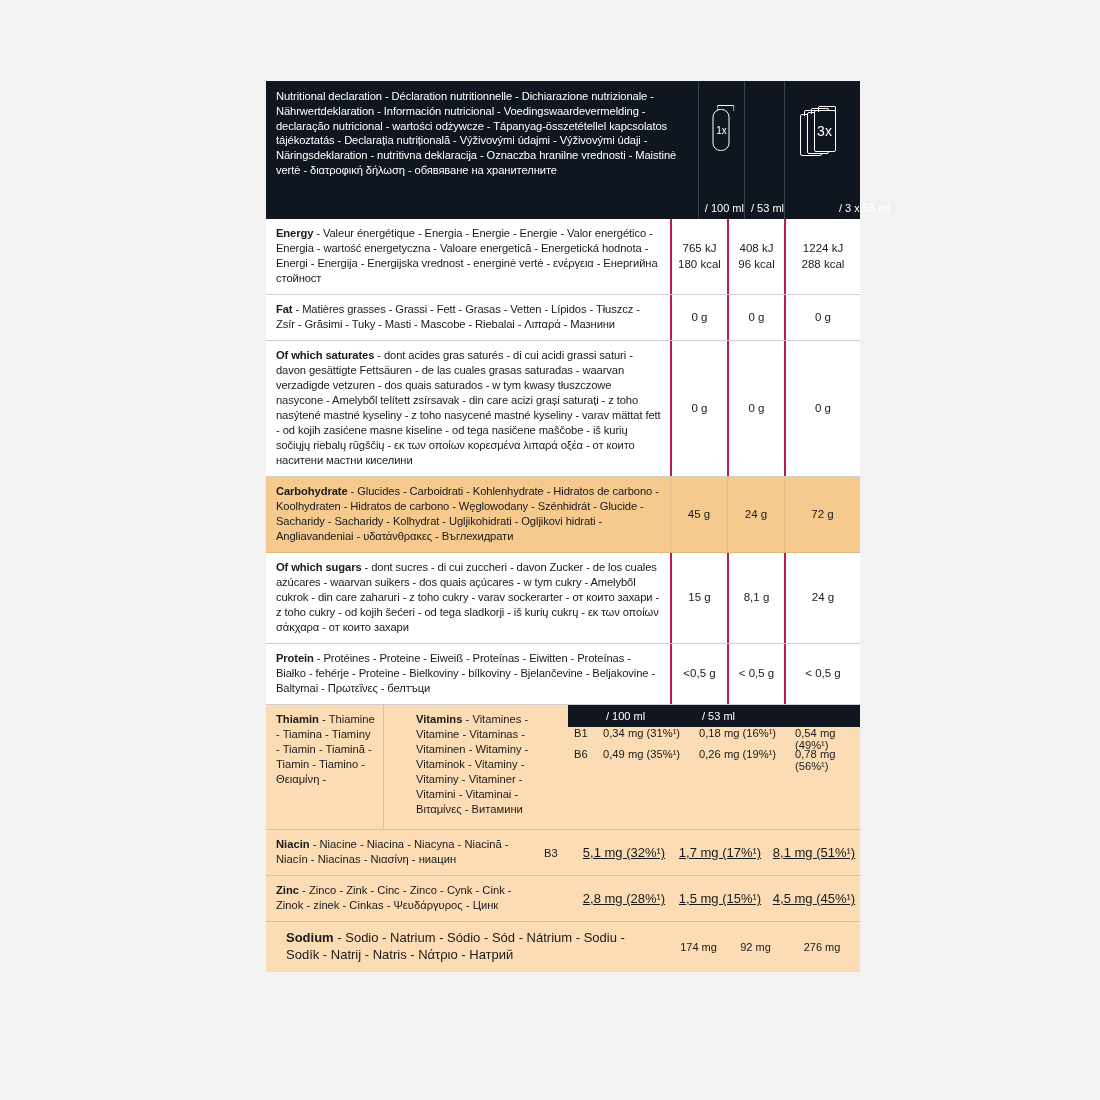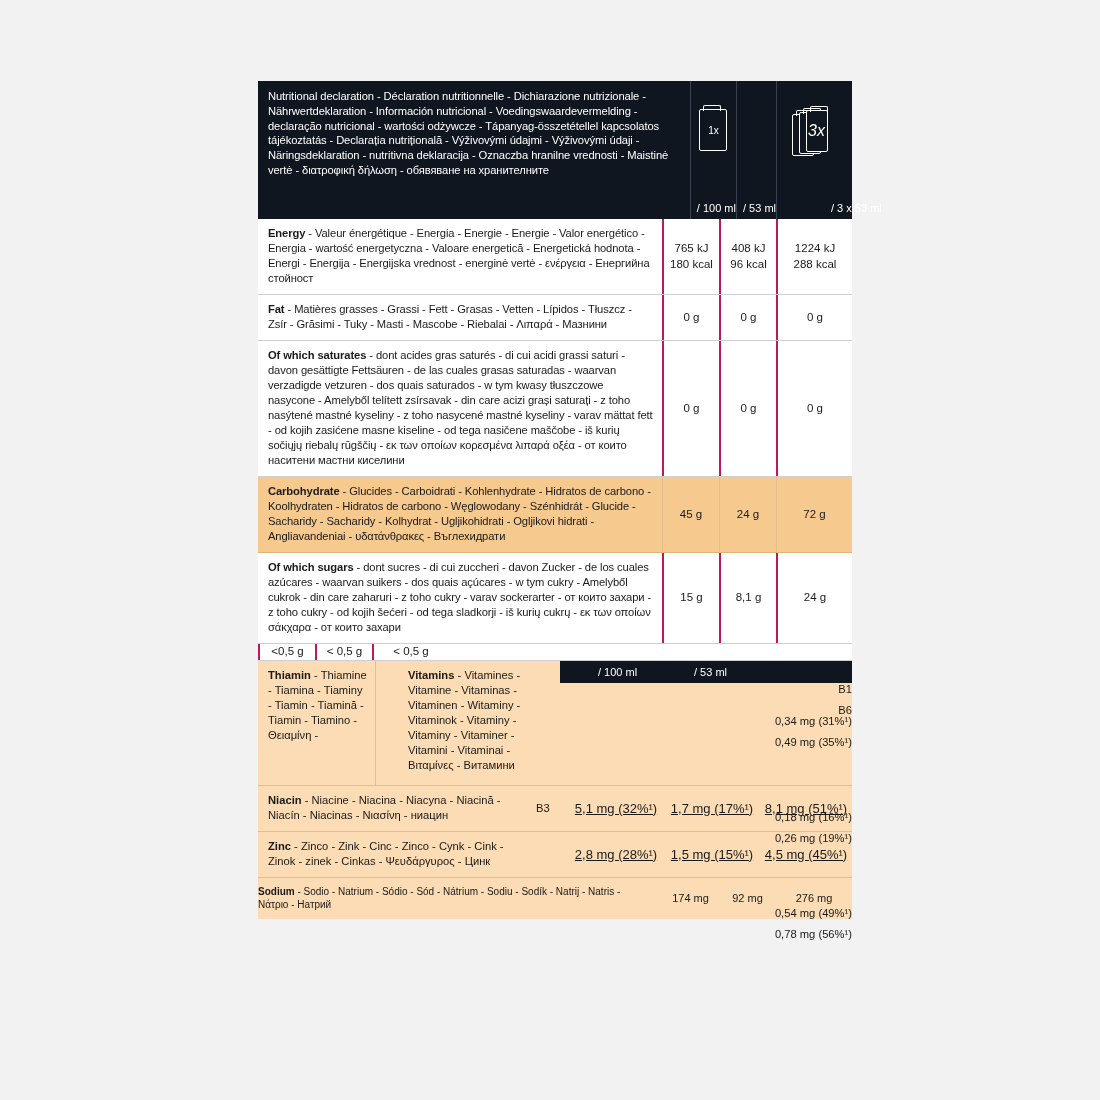--- a/index.html
+++ b/index.html
@@ -9,21 +9,21 @@
     background: #f2f2f2;
     font-family: "Liberation Sans", sans-serif;
   }
   #root {
     position: relative;
     width: 1100px; height: 1100px;
     background: #f2f2f2;
   }
   .table {
     position: absolute;
-    left: 258px;
+    left: 266px;
     top: 81px;
     width: 594px;
     background: #ffffff;
     border: 0;
   }
   
   .hdr {
     display: flex;
     background: #10161f;
     color: #ffffff;
@@ -55,23 +55,23 @@
     padding-left: 6px;
   }
   .hdr-col.wide .colname { padding-left: 15px; margin-left: 39px; }
   .packicon {
     position: absolute;
     top: 28px;
     left: 50%;
     transform: translateX(-50%);
   }
   .pouch {
-    width: 28px; height: 42px;
+    width: 17px; height: 42px;
     border: 1.6px solid #ffffff;
-    border-radius: 2px;
+    border-radius: 8px;
     position: relative;
     display: flex; align-items: center; justify-content: center;
     font-size: 10px; color: #fff;
     background: transparent;
   }
   .pouch::before {
     content: "";
     position: absolute;
     top: -5px; left: 3px;
     width: 16px; height: 5px;
@@ -93,21 +93,21 @@
     top: -5px; left: 3px;
     width: 16px; height: 5px;
     border: 1.6px solid #ffffff;
     border-bottom: none;
     border-radius: 2px 2px 0 0;
   }
   .pouch-stack .p1 { left: 0px; top: 5px; z-index: 1; }
   .pouch-stack .p2 { left: 7px; top: 3px; z-index: 2; }
   .pouch-stack .p3 { left: 14px; top: 1px; z-index: 3;
       display:flex; align-items:center; justify-content:center;
-      font-size: 16px; color:#fff;font-style:italic; }
+      font-size: 14px; color:#fff; }
   
   .row {
     display: flex;
     border-bottom: 1px solid #cfcfcf;
     background: #ffffff;
   }
   .row:last-child { border-bottom: none; }
   .row.amber { background: #f6c98f; border-bottom: 1px solid #e2b477; }
   .cell-label {
     flex: 1 1 auto;
@@ -165,24 +165,23 @@
     font-size: 11px;
   }
   .vit-hdr .vh-code { flex: 0 0 32px; }
   .vit-hdr .vh-c1 { flex: 0 0 96px; padding-left: 6px; }
   .vit-hdr .vh-c2 { flex: 0 0 96px; padding-left: 6px; }
   .vit-hdr .vh-c3 { flex: 1 1 auto; }
   .vit-line {
     display: flex;
     background: #fbdcb4;
     height: 21px;
-    align-items: flex-end;
-    font-size: 11.2px;
-    color: #1a1a1a;
-    flex-direction: column;
+    align-items: flex-start;
+    font-size: 11.2px;
+    color: #1a1a1a;
   }
   .vit-line .vc-code { flex: 0 0 32px; padding-left: 6px; }
   .vit-line .vc { flex: 0 0 96px; text-align: left; padding-left: 3px; }
   .vit-line .vc3 { flex: 1 1 auto; text-align: left; padding-left: 3px; }
   .vit-filler { background: #fbdcb4; height: 60px; }
   .minrow { display: flex; background: #fbdcb4; border-top: 1px solid #e3bd8d; }
   .minrow .m-label {
     flex: 1 1 auto;
     padding: 7px 9px 8px 10px;
     font-size: 11.2px;
@@ -197,22 +196,22 @@
   }
   .minrow .m-val {
     flex: 0 0 96px;
     display: flex; align-items: center; justify-content: center;
     font-size: 13px; color: #1a1a1a; text-decoration: underline;
   }
   .minrow .m-val3 { flex: 0 0 92px; }
   .sodium-row { display: flex; background: #fbdcb4; border-top: 1px solid #e3bd8d; }
   .sodium-row .s-label {
     flex: 1 1 auto;
-    padding: 7px 9px 8px 0;
-    font-size: 10px; line-height: 1.34; color: #1a1a1a;
+    padding: 7px 9px 8px 20px;
+    font-size: 13px; line-height: 1.34; color: #1a1a1a;
   }
   .sodium-row .s-val {
     flex: 0 0 57px;
     display: flex; align-items: center; justify-content: center;
     font-size: 11px; color: #1a1a1a;
   }
   .sodium-row .s-val.wide { flex: 0 0 76px; }
 </style>
 </head>
 <body>
@@ -279,20 +278,21 @@
     </div>
 
     <div class="row">
       <div class="cell-label"><b>Of which sugars</b> - dont sucres - di cui zuccheri - davon Zucker - de los cuales azúcares - waarvan suikers - dos quais açúcares - w tym cukry - Amelyből cukrok - din care zaharuri - z toho cukry - varav sockerarter - от които захари - z toho cukry - od kojih šećeri - od tega sladkorji - iš kurių cukrų - εκ των οποίων σάκχαρα - от които захари</div>
       <div class="cell-val">15 g</div>
       <div class="cell-val">8,1 g</div>
       <div class="cell-val wide">24 g</div>
     </div>
 
     <div class="row">
+      <div class="cell-label"><b>Protein</b> - Protéines - Proteine - Eiweiß - Proteínas - Eiwitten - Proteínas - Białko - fehérje - Proteine - Bielkoviny - bílkoviny - Bjelančevine - Beljakovine - Baltymai - Πρωτεΐνες - белтъци</div>
       <div class="cell-val">&lt;0,5 g</div>
       <div class="cell-val">&lt; 0,5 g</div>
       <div class="cell-val wide">&lt; 0,5 g</div>
     </div>
 
 
     <div class="vit-row">
       <div class="vit-left">
         <div class="vit-name"><b>Thiamin</b> - Thiamine - Tiamina - Tiaminy - Tiamin - Tiamină - Tiamin - Tiamino - Θειαμίνη -</div>
         <div class="vit-word"><b>Vitamins</b> - Vitamines - Vitamine - Vitaminas - Vitaminen - Witaminy - Vitaminok - Vitaminy - Vitaminy - Vitaminer - Vitamini - Vitaminai - Βιταμίνες - Витамини</div>

